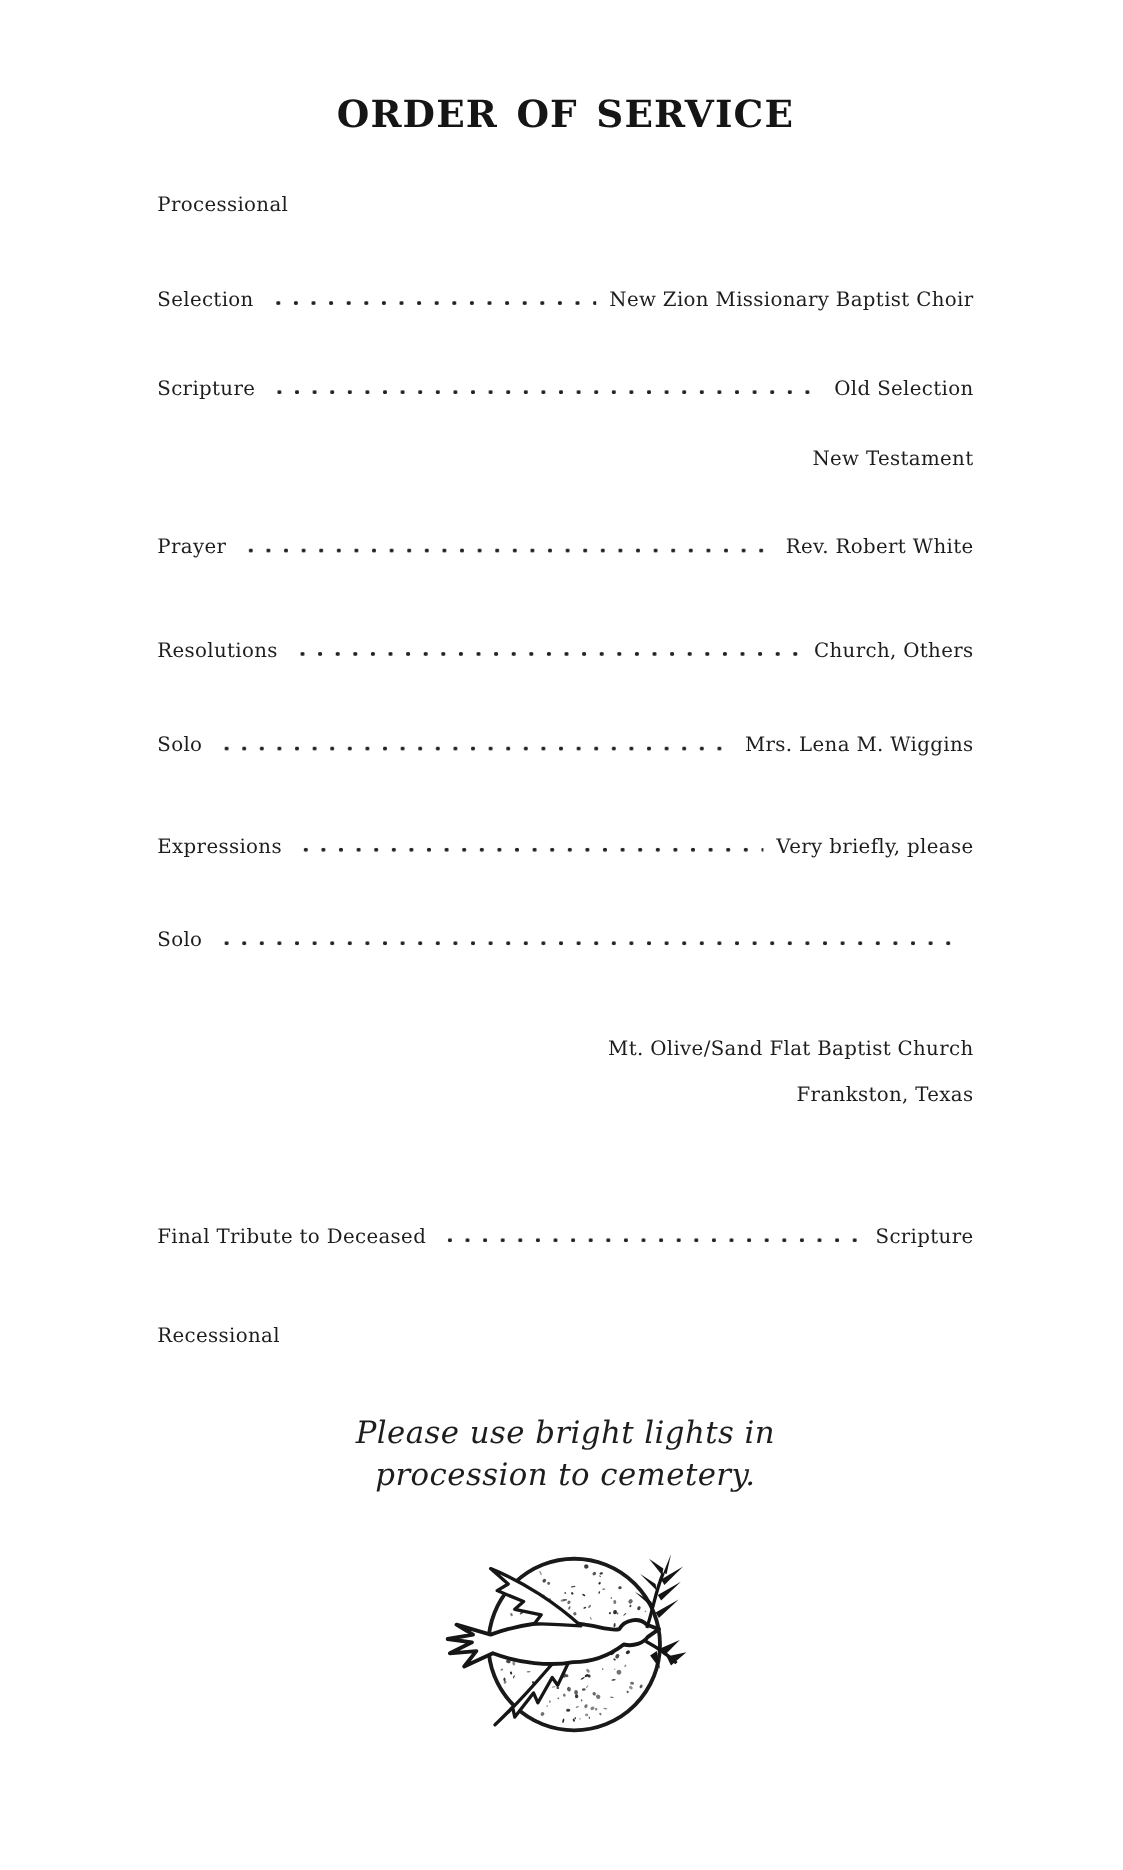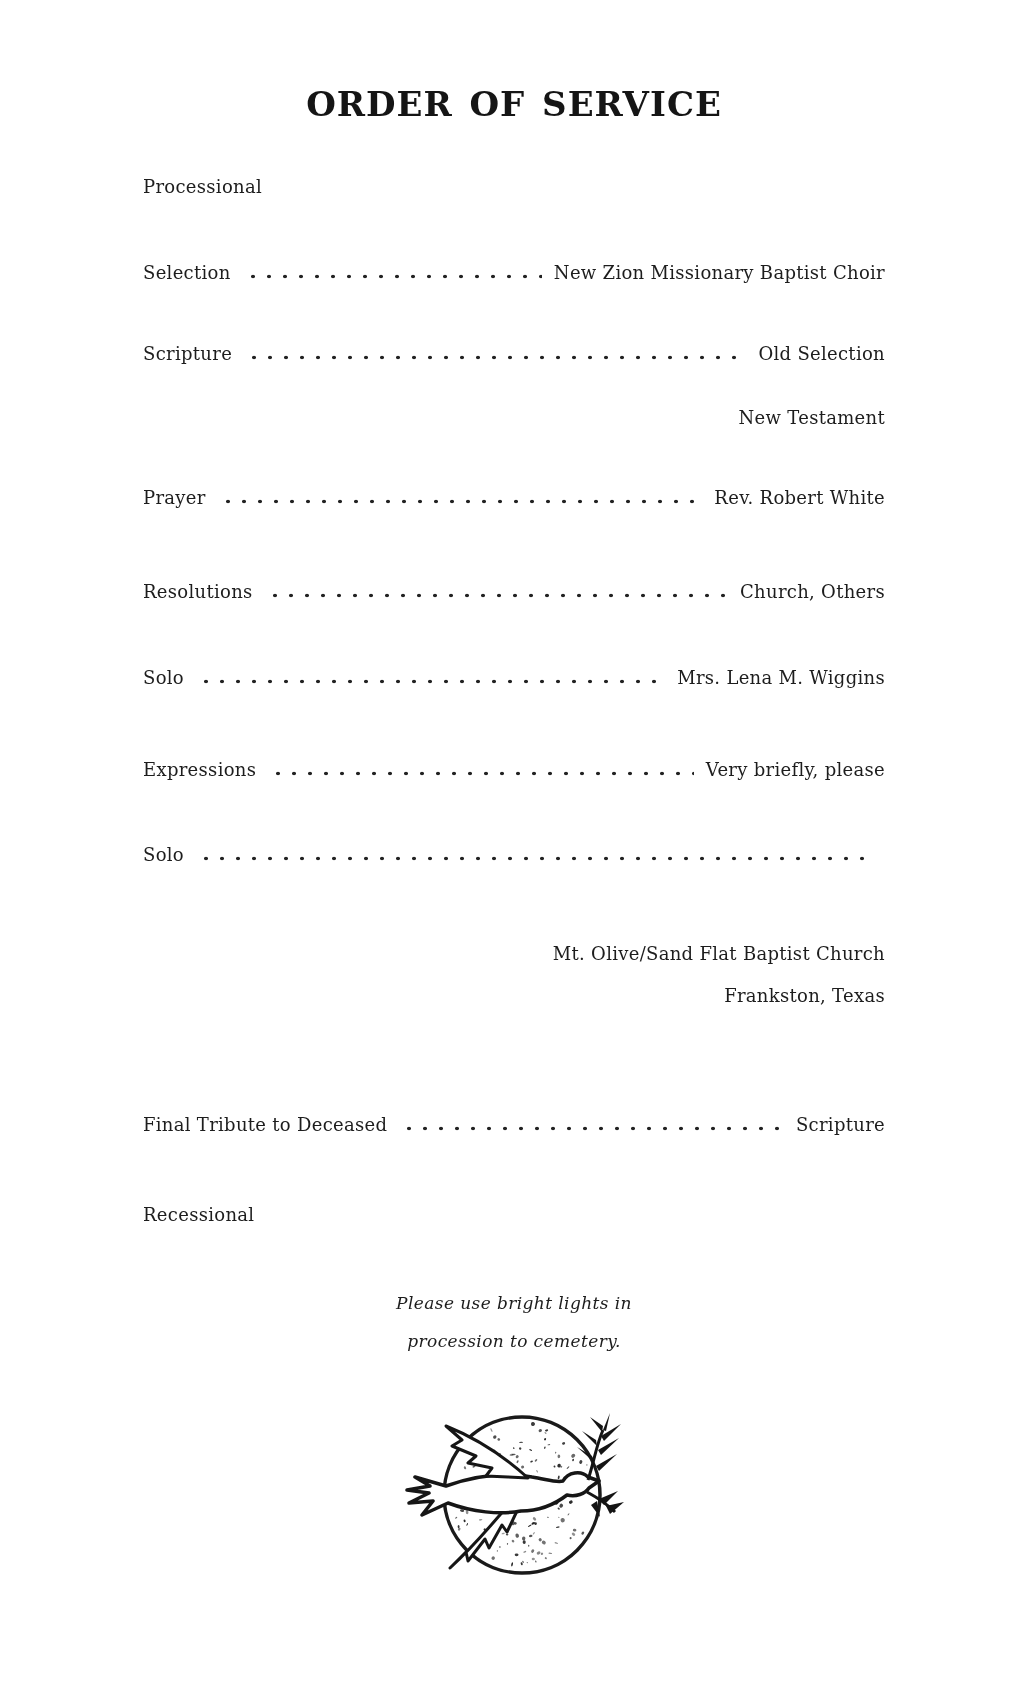--- a/index.html
+++ b/index.html
@@ -35,21 +35,21 @@
     background-size:16px 5px;
     background-repeat:repeat-x;
     background-position:left bottom;
   }
   .subline{display:block;text-align:right;margin-top:12px;line-height:30px;}
   .subline.first{margin-top:34px;}
   .note{
     position:absolute;left:0;right:0;top:1284px;
     text-align:center;
     font-style:italic;
-    font-size:17px;line-height:38px;
+    font-size:28px;line-height:38px;
     letter-spacing:0.4px;
   }
   .note span{display:block;}
   .logo{position:absolute;left:402px;top:1400px;width:235px;height:190px;}
   
   #r0{top:172px}  #r1{top:258px}  #r2{top:339px}  #r3{top:483px}
   #r4{top:577px}  #r5{top:663px}  #r6{top:755px}  #r7{top:840px}
   #r8{top:927px}  #r9{top:1110px} #r10{top:1200px}
 </style>
 </head>

